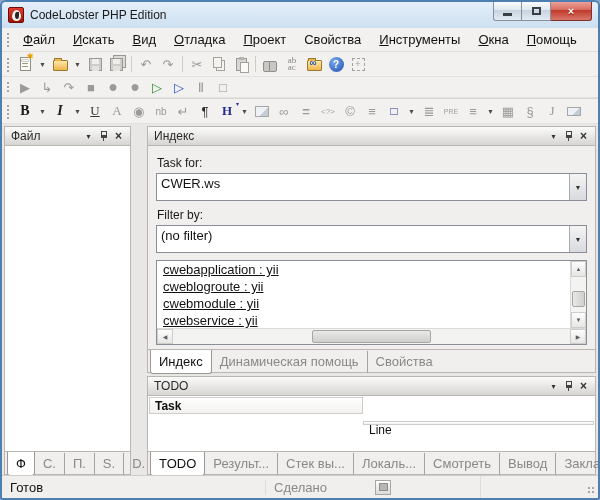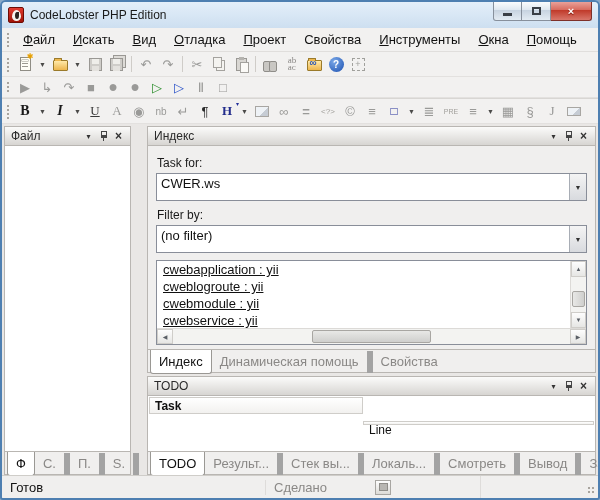--- a/index.html
+++ b/index.html
@@ -164,21 +164,21 @@
   .sb-btn { flex:0 0 16px; display:flex; align-items:center; justify-content:center; font-size:6px; color:#5a5f66;
      background:linear-gradient(#fdfdfd,#e6e6e4); border:1px solid #cfcdc9; cursor:pointer; }
   .sb-track { flex:1; position:relative; }
   .thumb-v { position:absolute; left:1px; right:1px; top:14px; height:16px;
      background:linear-gradient(90deg,#e8e8e6,#cfcfcd); border:1px solid #a8a6a2; border-radius:2px; }
   .thumb-h { position:absolute; top:1px; bottom:1px; left:35%; width:30%;
      background:linear-gradient(#e8e8e6,#cfcfcd); border:1px solid #a8a6a2; border-radius:2px; }
 
   .tabstrip { display:flex; align-items:flex-start; height:23px; flex:0 0 23px; background:#f0efee;
      border:1px solid #b9b6b2; border-top:none; padding:0 2px; }
-  .tab { font-size:13px; color:#8a8886; padding:3px 8px 4px; border-right:6px solid #a3a3a3; margin-top:1px;
+  .tab { font-size:13px; color:#8a8886; padding:3px 8px 4px; border-right:1px solid #a3a3a3; margin-top:1px;
      white-space:nowrap; cursor:pointer; }
   .tab:last-child { border-right:none; }
   .tab.active { background:#fff; color:#111; border:1px solid #9a9894; border-top:none; margin-top:0;
      border-radius:0 0 3px 3px; padding-top:4px; }
 
   .todo-panel { display:flex; flex-direction:column; flex:1; min-height:0; margin-top:3px; }
   .todo-body { flex:1; background:#fff; border:1px solid #b9b6b2; border-top:none; display:flex; flex-direction:column; min-height:0; }
   .table-hdr { display:flex; height:18px; flex:0 0 18px; background:#fff; padding:1px 1px 0 1px; }
   .th { font-size:12px; color:#111; background:linear-gradient(#ffffff,#f2f1ef); border:1px solid #cfcdc9;
      padding:1px 5px; font-family:"Liberation Sans",sans-serif; }

